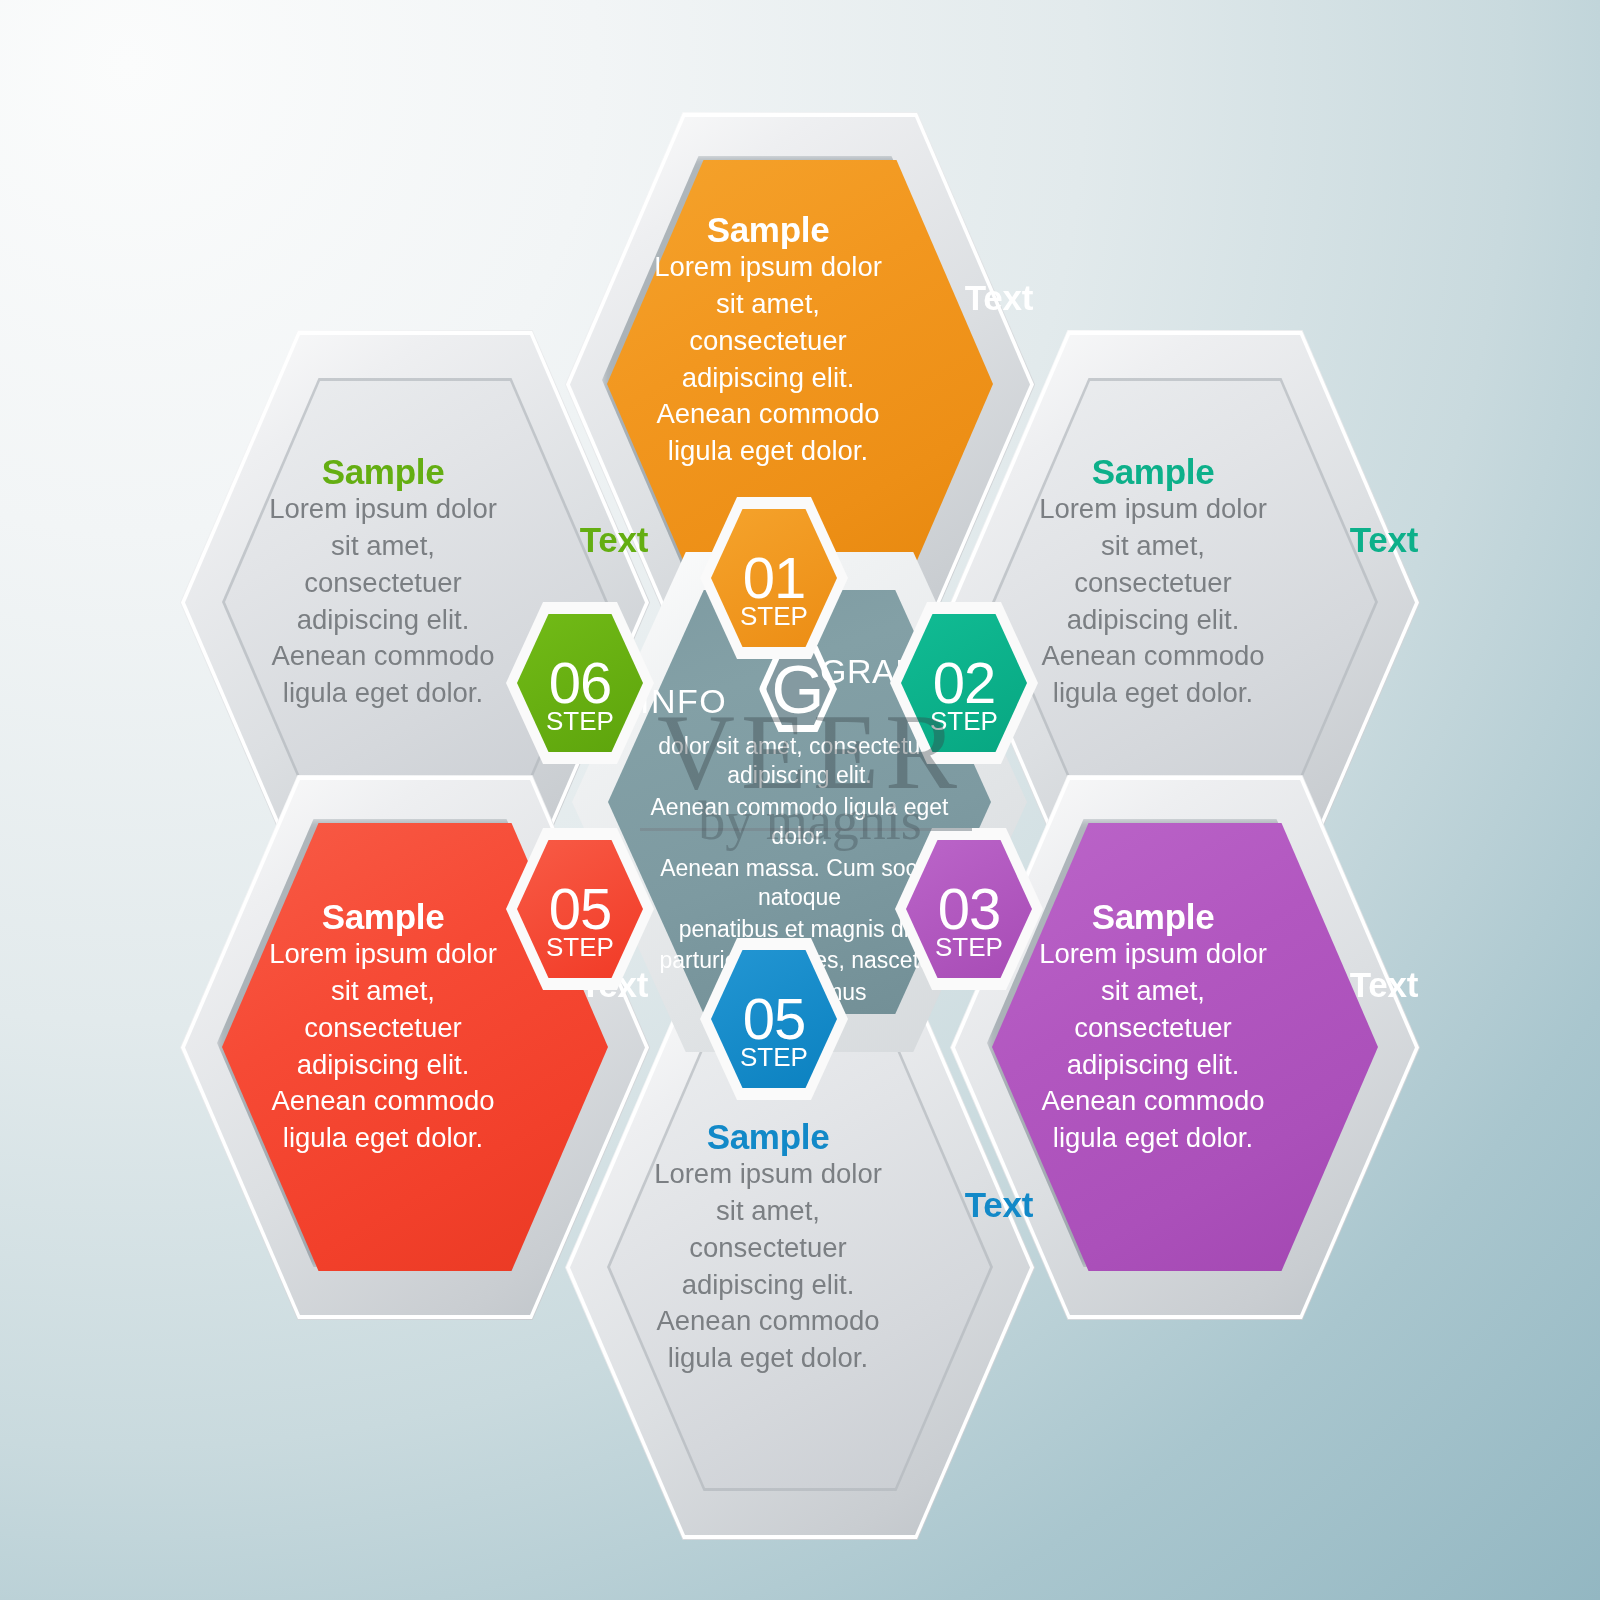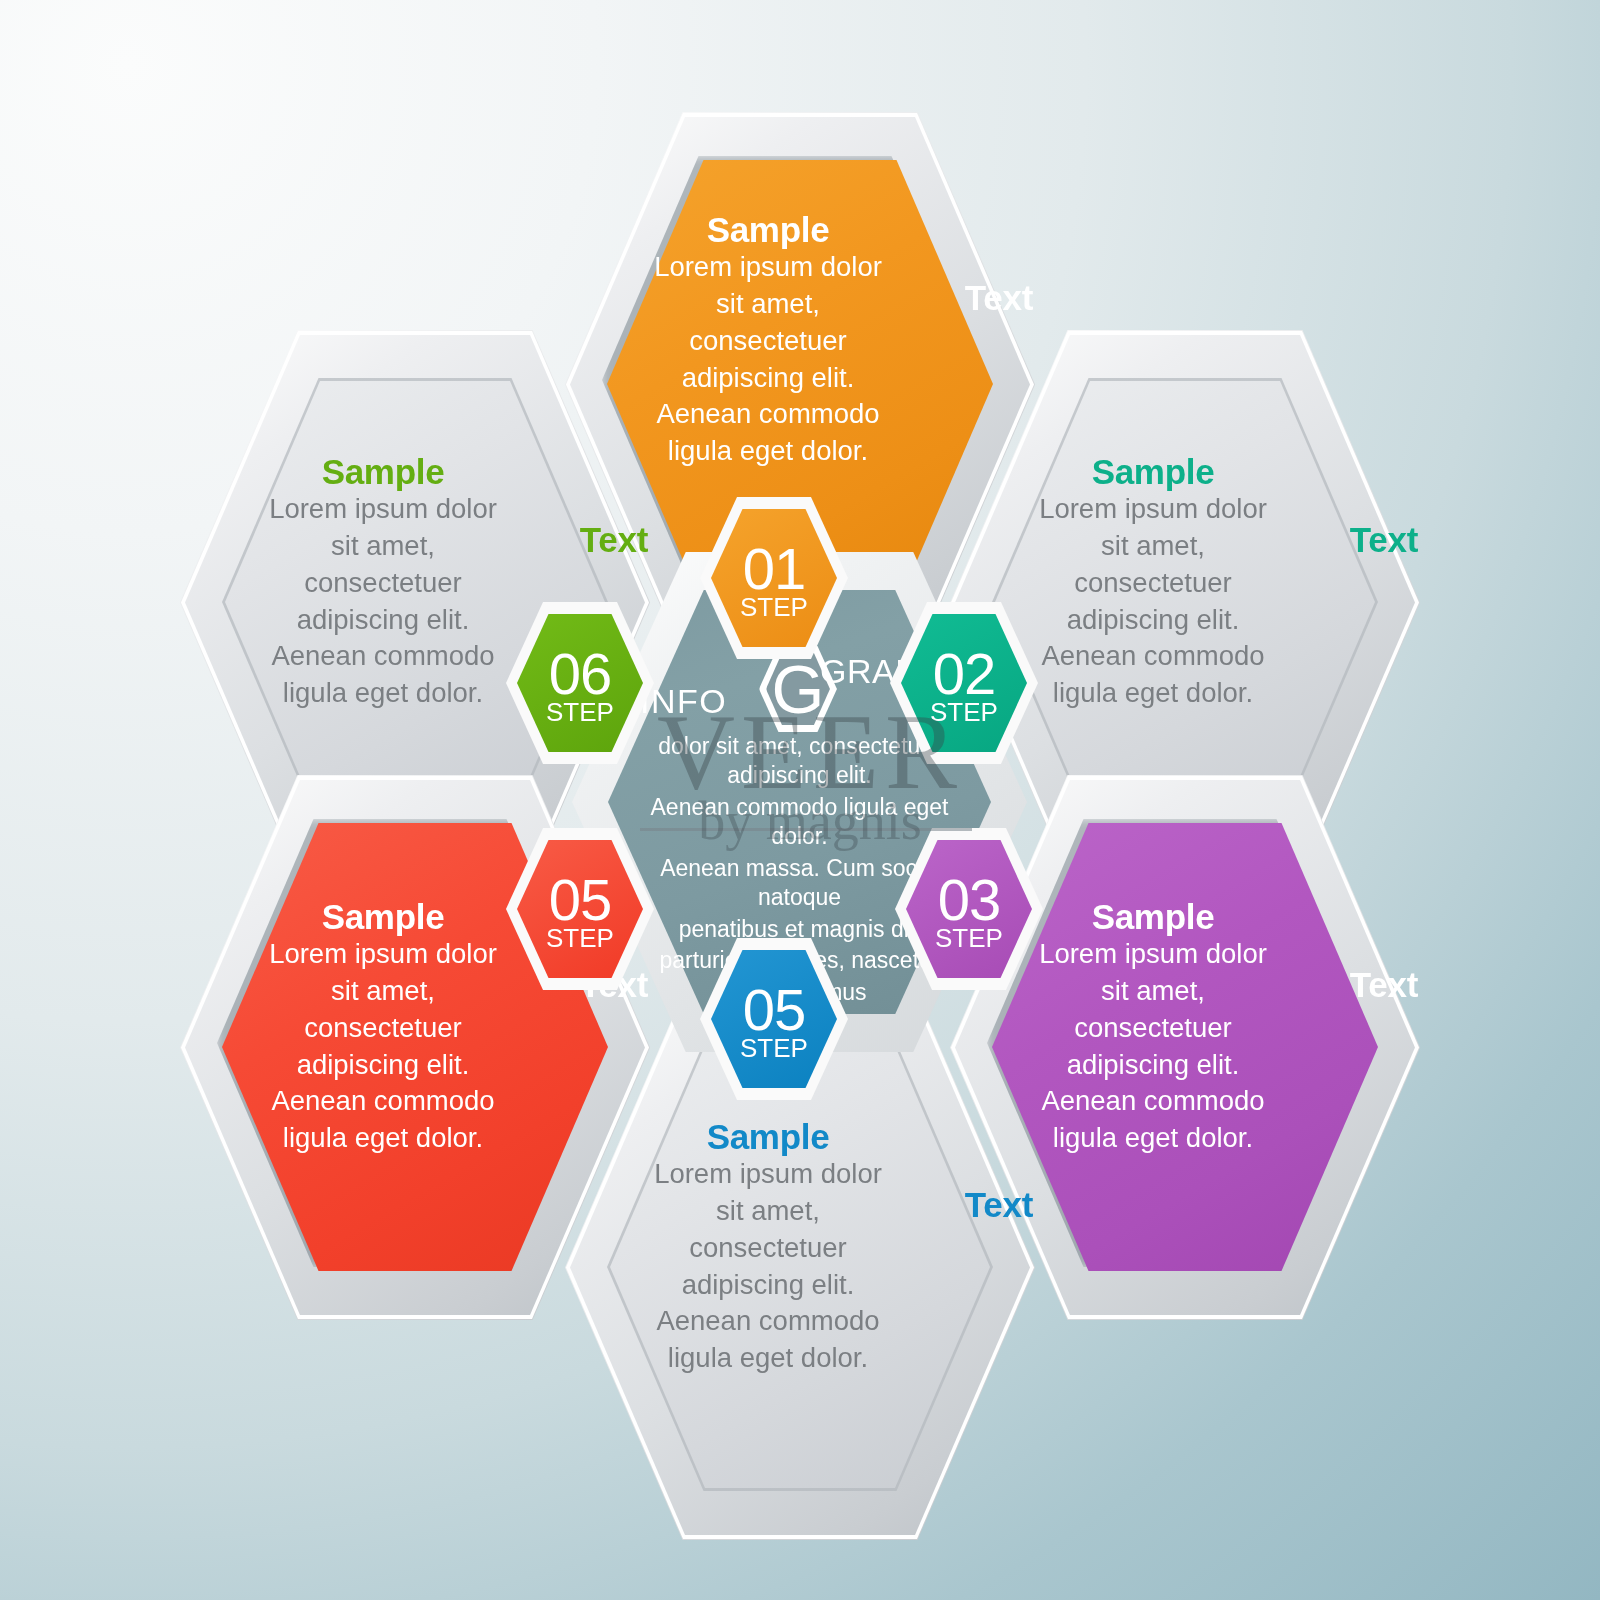--- a/index.html
+++ b/index.html
@@ -236,21 +236,21 @@
     clip-path: polygon(25% 0%, 75% 0%, 100% 50%, 75% 100%, 25% 100%, 0% 50%);
     filter: drop-shadow(4px 6px 6px rgba(60,80,90,0.35));
   }
   .badge .b-in {
     position: absolute;
     left: 11px; top: 12px; width: 126px; height: 138px;
     clip-path: polygon(25% 0%, 75% 0%, 100% 50%, 75% 100%, 25% 100%, 0% 50%);
   }
   .badge .b-txt {
     position: absolute;
-    left: 0; top: 0; width: 148px; height: 162px;
+    left: 0; top: 9px; width: 148px; height: 162px;
     display: flex;
     flex-direction: column;
     align-items: center;
     justify-content: center;
     color: #ffffff;
     line-height: 1;
   }
   .badge .b-num {
     font-size: 58px;
     font-weight: normal;

